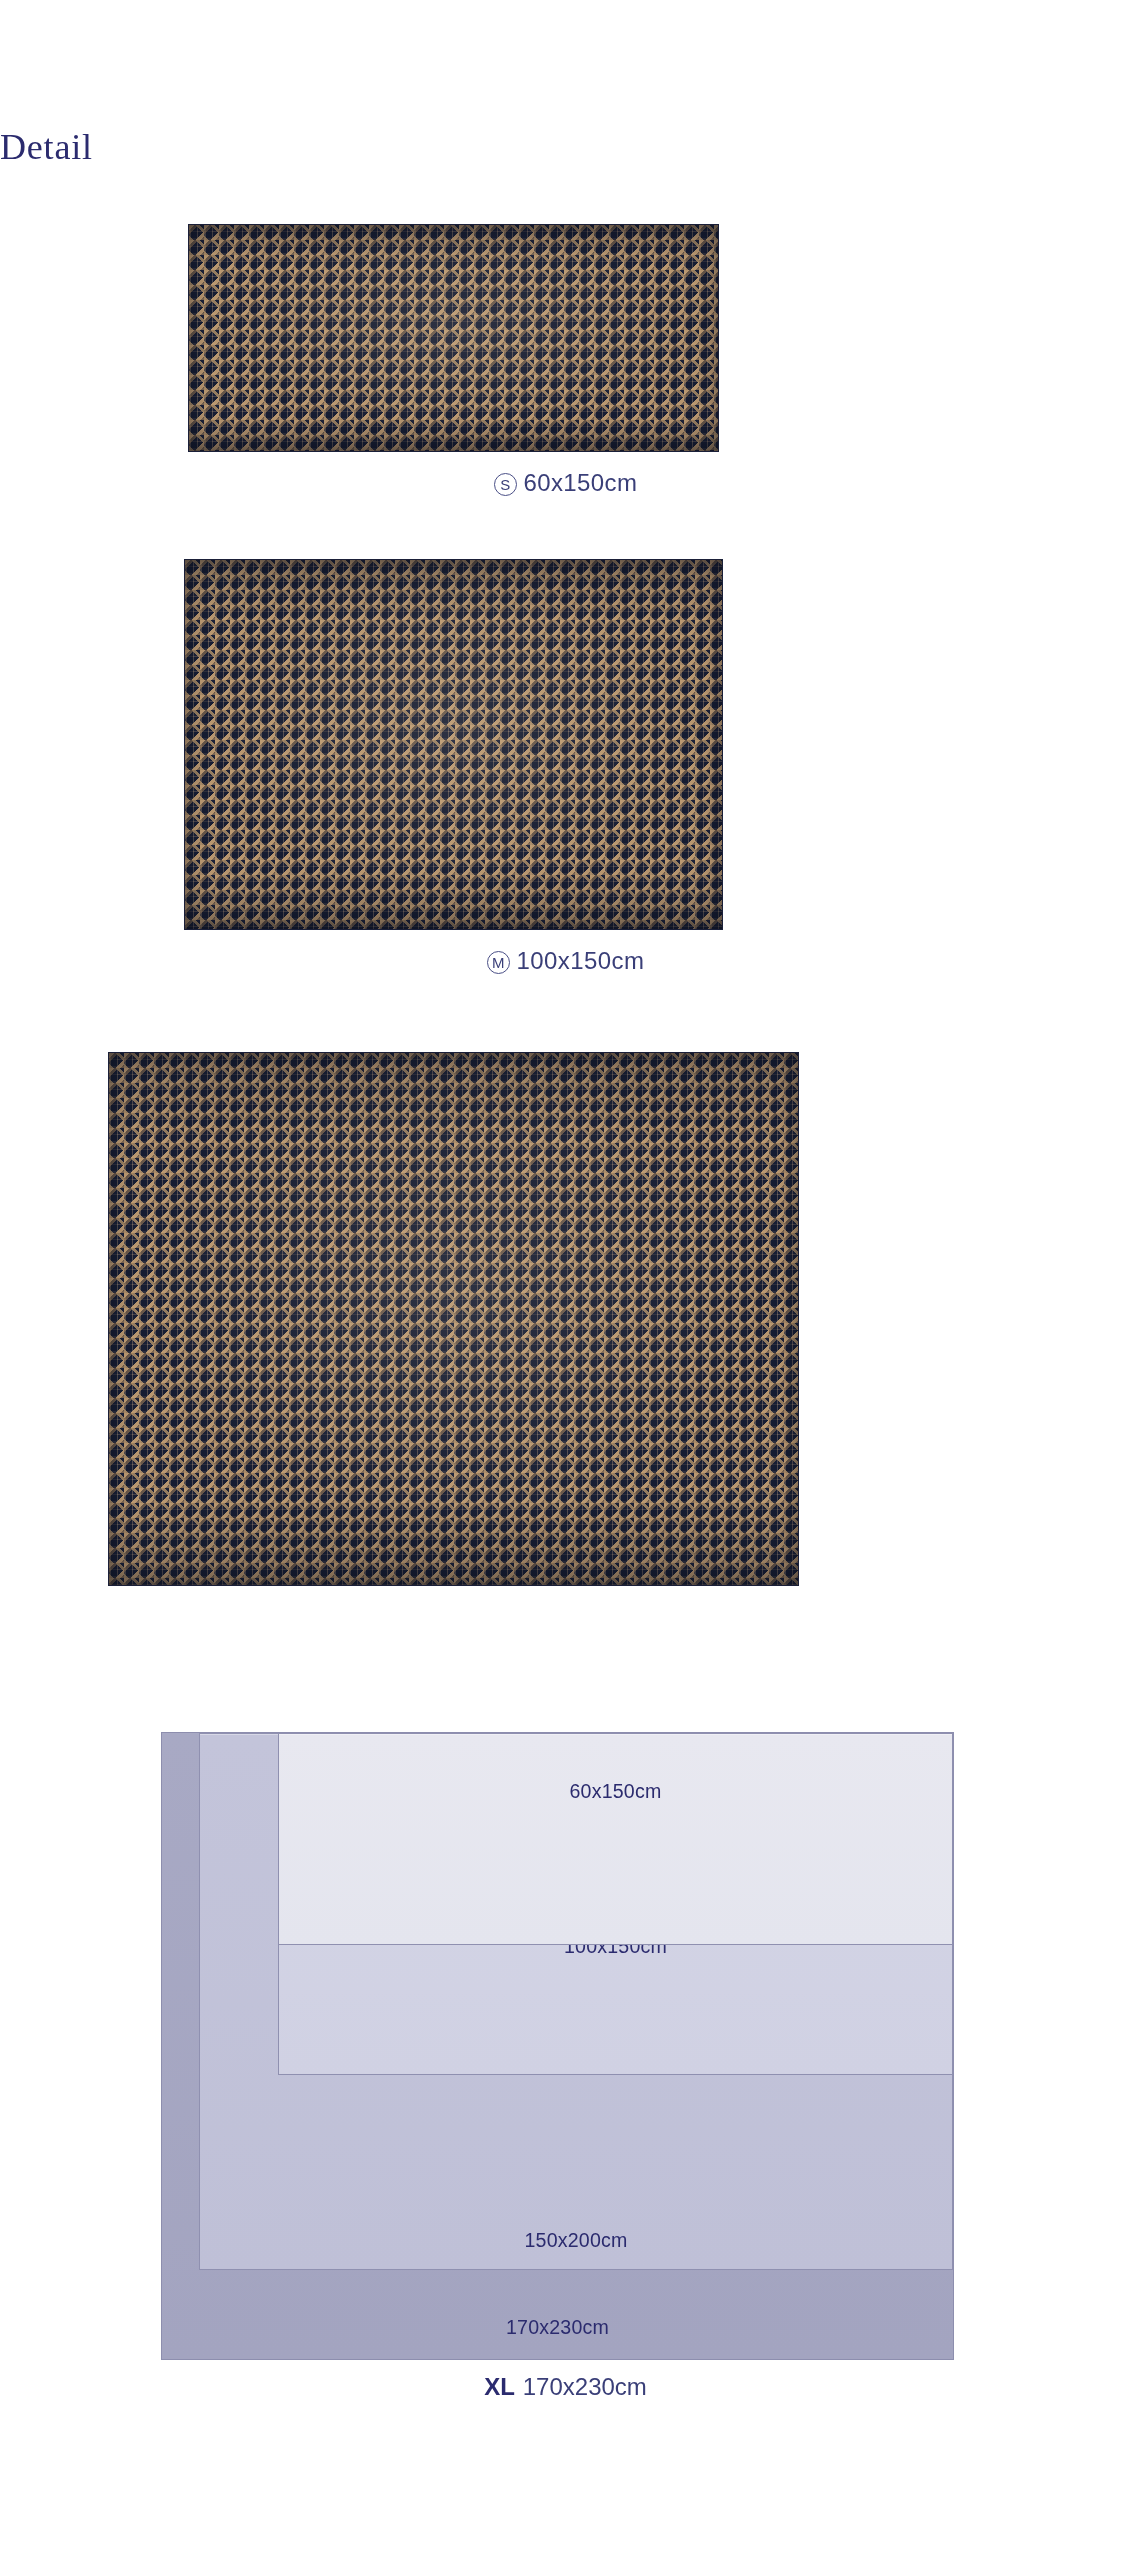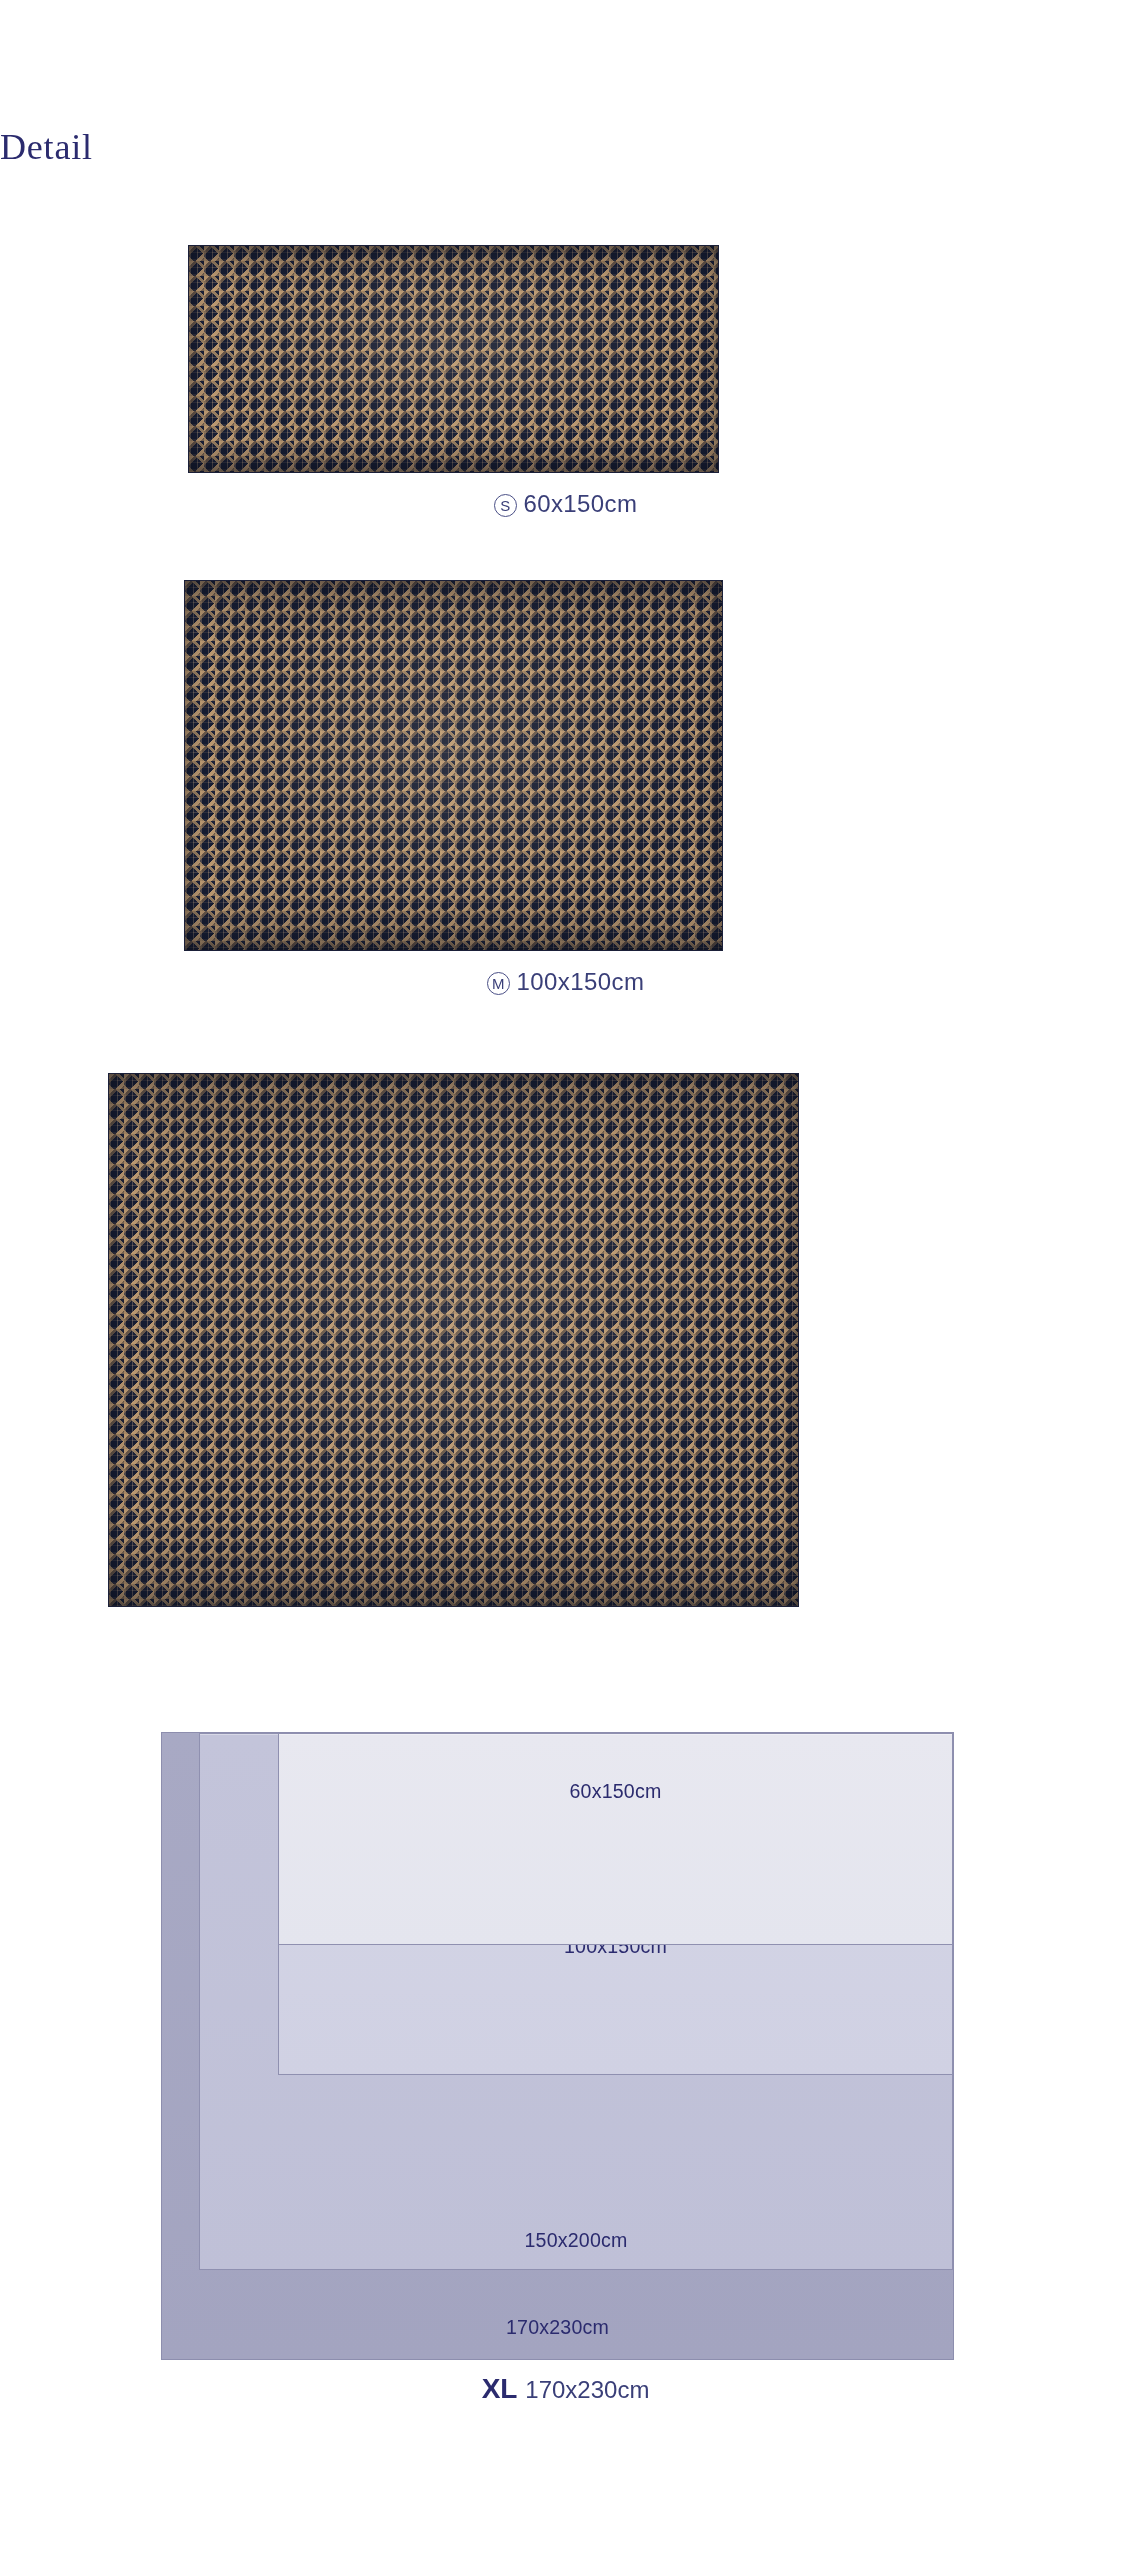--- a/index.html
+++ b/index.html
@@ -12,21 +12,21 @@
 
   
   #page-title {
     position:absolute; left:0; top:126px; width:1131px;
     text-align:left;
     font-family:"Liberation Serif", serif;
     font-size:36px; color:#2b2b6e; letter-spacing:0.8px;
   }
 
   
-  .rug-block { position:absolute; left:0; width:906px;margin-top:21px; }
+  .rug-block { position:absolute; left:0; width:906px; }
 
   .rug-photo {
     position:relative;
     margin:0 auto;
     border:0.8px solid #1a1f38;
     
     background-color:#1b2138;
     background-image:
       repeating-linear-gradient(135deg,
         rgba(196,160,116,.92) 0 3.9px,
@@ -97,21 +97,21 @@
     text-align:center;
     color:#2b2b6e; font-size:19.6px; font-weight:400;
     letter-spacing:0.2px;
   }
 
   #xl-final-caption {
     position:absolute; left:0; top:2373px; width:1131px;
     text-align:center; white-space:nowrap;
   }
   #xl-final-caption .xl-tag {
-    font-size:28px; font-weight:700; color:#2b2b6e; margin-right:7.9px;
+    font-size:24px; font-weight:700; color:#2b2b6e; margin-right:7.9px;
   }
   #xl-final-caption .xl-dim {
     font-size:24px; font-weight:300; color:#3a3f78;
   }
 </style>
 </head>
 <body>
 
 <div id="page-title">Detail</div>
 

